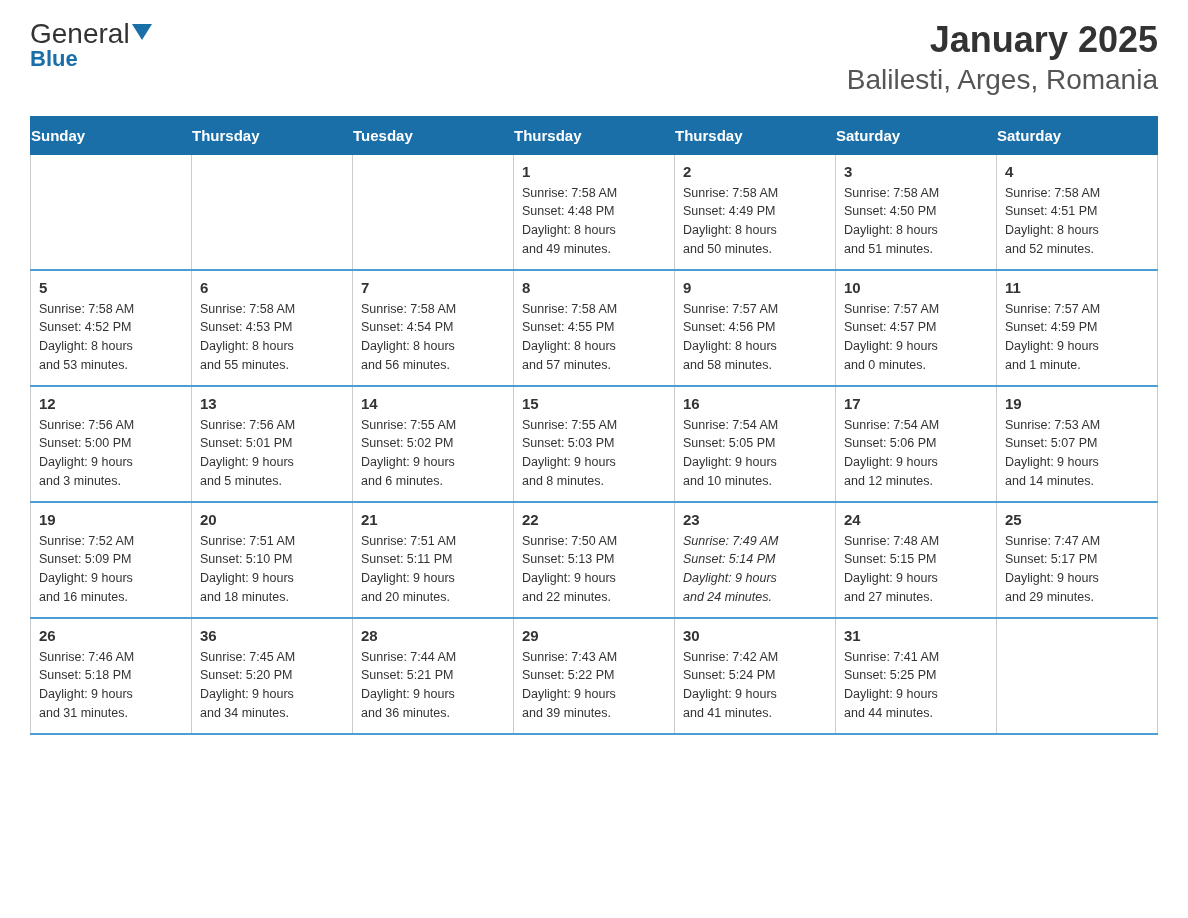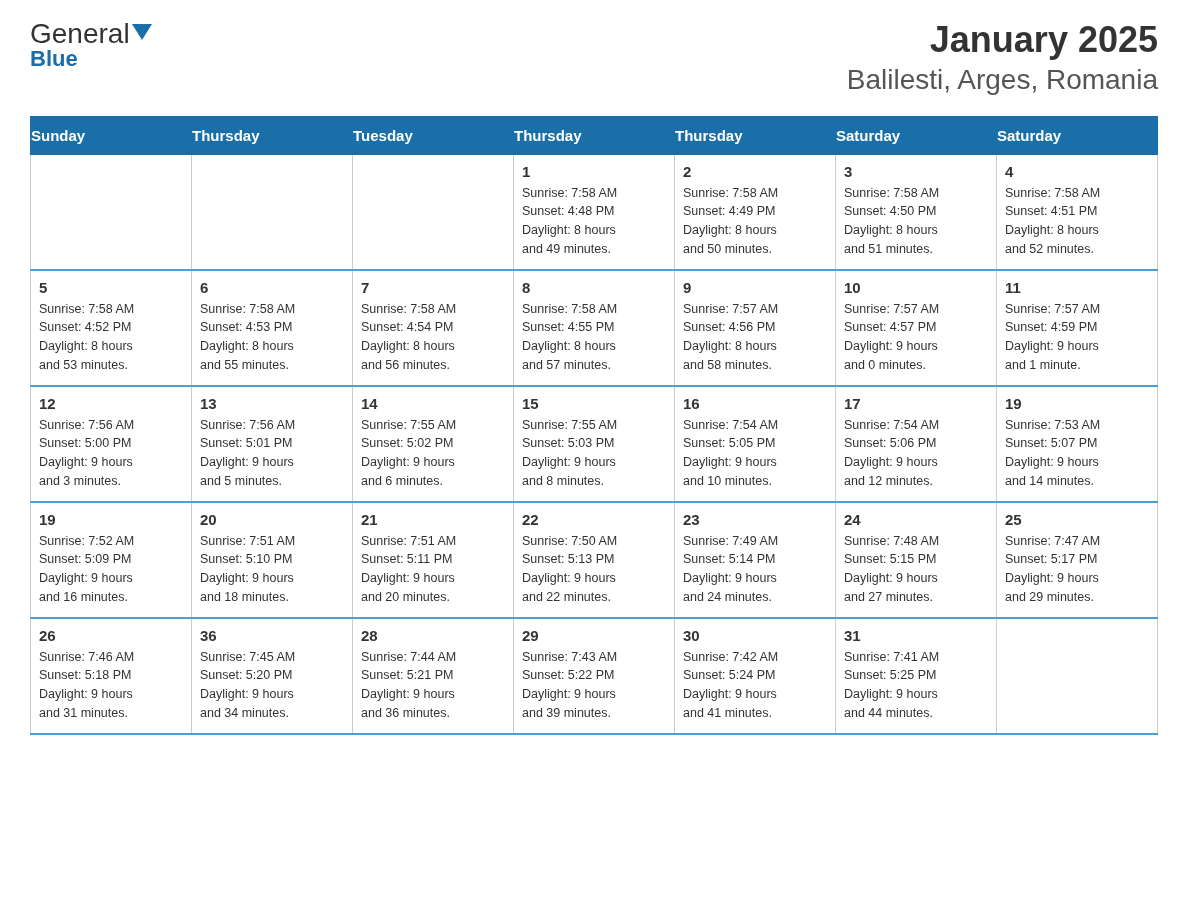--- a/index.html
+++ b/index.html
@@ -290,21 +290,21 @@
         </td>
         <td>
           <span class="day-number">22</span>
           <div class="day-info" style="white-space: pre-line;">Sunrise: 7:50 AM
 Sunset: 5:13 PM
 Daylight: 9 hours
 and 22 minutes.</div>
         </td>
         <td>
           <span class="day-number">23</span>
-          <div class="day-info" style="white-space: pre-line;">Sunrise: 7:49 AM
+          <div class="day-info" style="white-space: pre-line; font-style: italic;">Sunrise: 7:49 AM
 Sunset: 5:14 PM
 Daylight: 9 hours
 and 24 minutes.</div>
         </td>
         <td>
           <span class="day-number">24</span>
           <div class="day-info" style="white-space: pre-line;">Sunrise: 7:48 AM
 Sunset: 5:15 PM
 Daylight: 9 hours
 and 27 minutes.</div>

